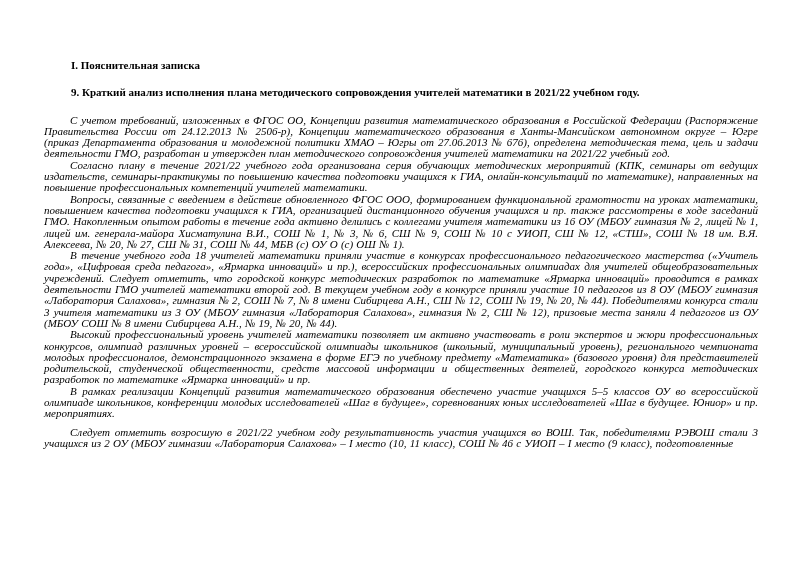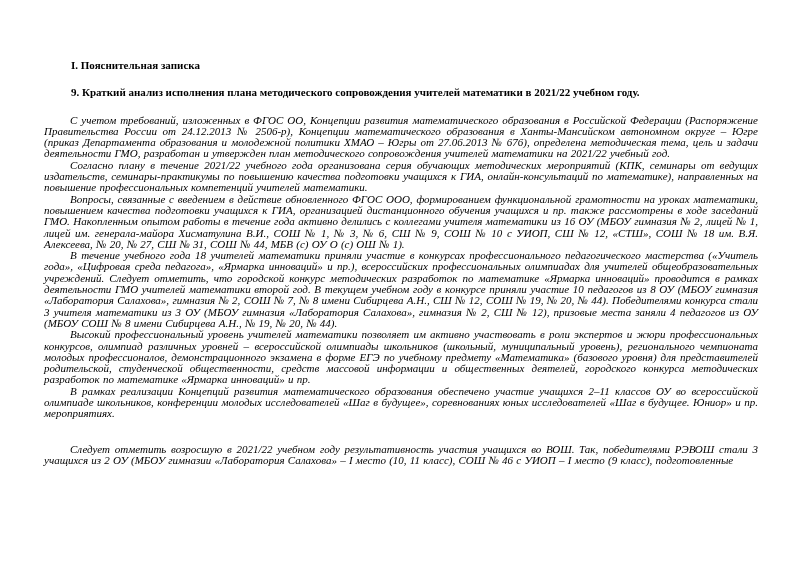--- a/index.html
+++ b/index.html
@@ -31,31 +31,31 @@
     margin: 0 0 16px 0;
     text-align: left;
   }
   .para {
     margin: 0;
     text-indent: 26px;
     word-spacing: 0.5px;
     font-style: italic;
   }
   .para.last {
-    margin-top: 24px;
+    margin-top: 7px;
   }
 </style>
 </head>
 <body>
 
 <div class="page">
   <div class="content">
     <p class="heading">I. Пояснительная записка</p>
     <p class="heading">9. Краткий анализ исполнения плана методического сопровождения учителей математики в 2021/22 учебном году.</p>
     <p class="para">С учетом требований, изложенных в ФГОС ОО, Концепции развития математического образования в Российской Федерации (Распоряжение Правительства России от 24.12.2013 № 2506-р), Концепции математического образования в Ханты-Мансийском автономном округе – Югре (приказ Департамента образования и молодежной политики ХМАО – Югры от 27.06.2013 № 676), определена методическая тема, цель и задачи деятельности ГМО, разработан и утвержден план методического сопровождения учителей математики на 2021/22 учебный год.</p>
     <p class="para">Согласно плану в течение 2021/22 учебного года организована серия обучающих методических мероприятий  (КПК, семинары от ведущих издательств, семинары-практикумы по повышению качества подготовки учащихся к ГИА, онлайн-консультаций по математике), направленных на повышение профессиональных компетенций учителей математики.</p>
     <p class="para">Вопросы, связанные с введением в действие обновленного ФГОС ООО, формированием функциональной грамотности на уроках математики, повышением качества подготовки учащихся к ГИА, организацией дистанционного обучения учащихся и пр. также рассмотрены в ходе заседаний ГМО. Накопленным опытом работы в течение года активно делились с коллегами учителя математики из 16 ОУ (МБОУ гимназия № 2, лицей № 1, лицей им. генерала-майора Хисматулина В.И., СОШ № 1, № 3, № 6, СШ № 9, СОШ № 10 с УИОП, СШ № 12, «СТШ», СОШ № 18 им. В.Я. Алексеева, № 20, № 27, СШ № 31, СОШ № 44, МБВ (с) ОУ О (с) ОШ № 1).</p>
     <p class="para">В течение учебного года 18 учителей математики приняли участие в конкурсах профессионального педагогического мастерства («Учитель года», «Цифровая среда педагога», «Ярмарка инноваций» и пр.), всероссийских профессиональных олимпиадах для учителей общеобразовательных учреждений. Следует отметить, что городской конкурс методических разработок по математике «Ярмарка инноваций» проводится в рамках деятельности ГМО учителей математики второй год. В текущем учебном году в конкурсе приняли участие 10 педагогов из 8 ОУ (МБОУ гимназия «Лаборатория Салахова», гимназия № 2, СОШ № 7, № 8 имени Сибирцева А.Н., СШ № 12, СОШ № 19, № 20, № 44). Победителями конкурса стали 3 учителя математики из 3 ОУ (МБОУ гимназия «Лаборатория Салахова», гимназия № 2, СШ № 12), призовые места заняли 4 педагогов из ОУ (МБОУ СОШ № 8 имени Сибирцева А.Н., № 19, № 20, № 44).</p>
     <p class="para">Высокий профессиональный уровень учителей математики позволяет им активно участвовать в роли экспертов и жюри профессиональных конкурсов, олимпиад различных уровней – всероссийской олимпиады школьников (школьный, муниципальный уровень), регионального чемпионата молодых профессионалов, демонстрационного экзамена в форме ЕГЭ по учебному предмету «Математика» (базового  уровня) для представителей родительской, студенческой общественности, средств массовой информации и общественных деятелей, городского конкурса методических разработок по математике «Ярмарка инноваций» и пр.</p>
-    <p class="para">В рамках реализации Концепций развития математического образования обеспечено участие учащихся 2–11 классов ОУ во всероссийской олимпиаде школьников, конференции молодых исследователей «Шаг в будущее», соревнованиях юных исследователей «Шаг в будущее. Юниор» и пр. мероприятиях.</p>
+    <p class="para">В рамках реализации Концепций развития математического образования обеспечено участие учащихся 5–5 классов ОУ во всероссийской олимпиаде школьников, конференции молодых исследователей «Шаг в будущее», соревнованиях юных исследователей «Шаг в будущее. Юниор» и пр. мероприятиях.</p>
     <p class="para last">Следует отметить возросшую в 2021/22 учебном году результативность участия учащихся во ВОШ. Так, победителями РЭВОШ стали 3 учащихся из 2 ОУ (МБОУ гимназии «Лаборатория Салахова» – I место (10, 11 класс), СОШ № 46 с УИОП  – I место (9 класс), подготовленные</p>
   </div>
 </div>
 
 </body></html>

